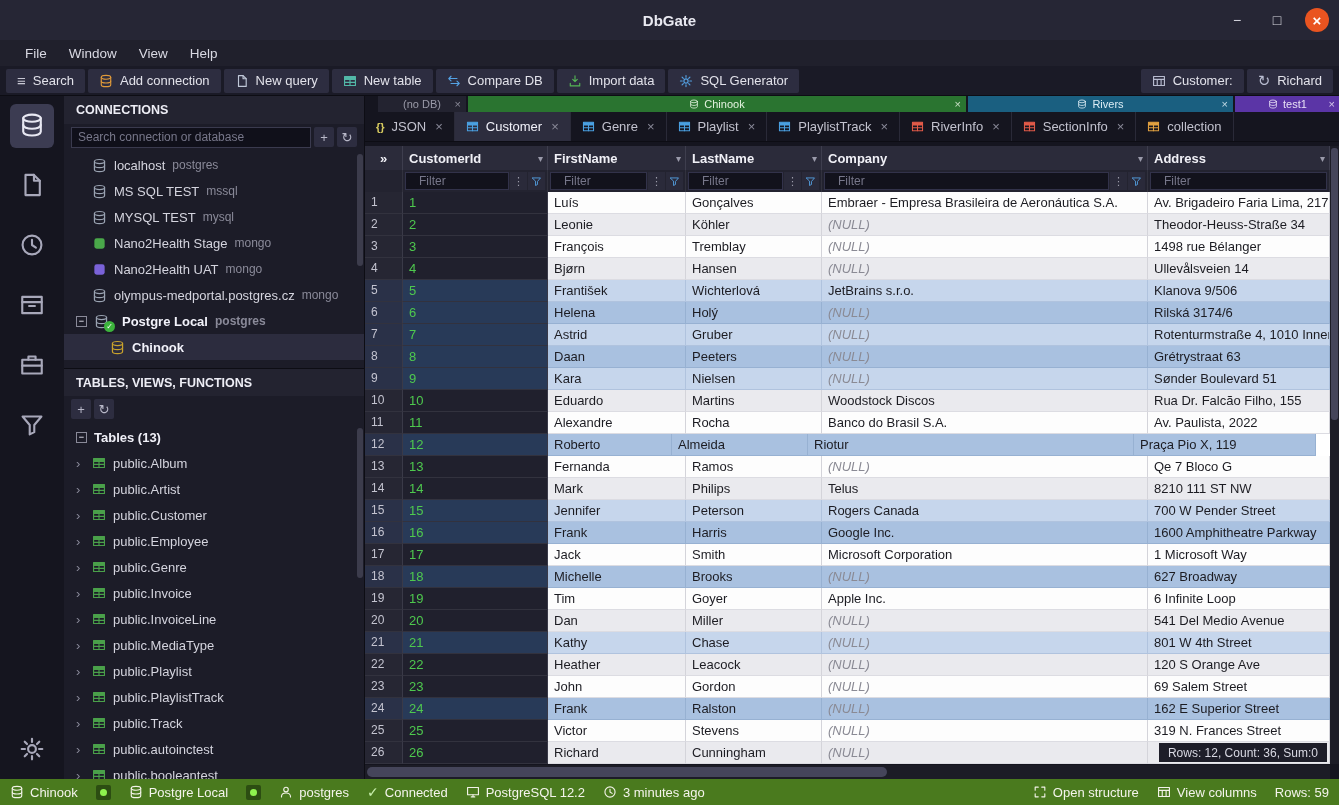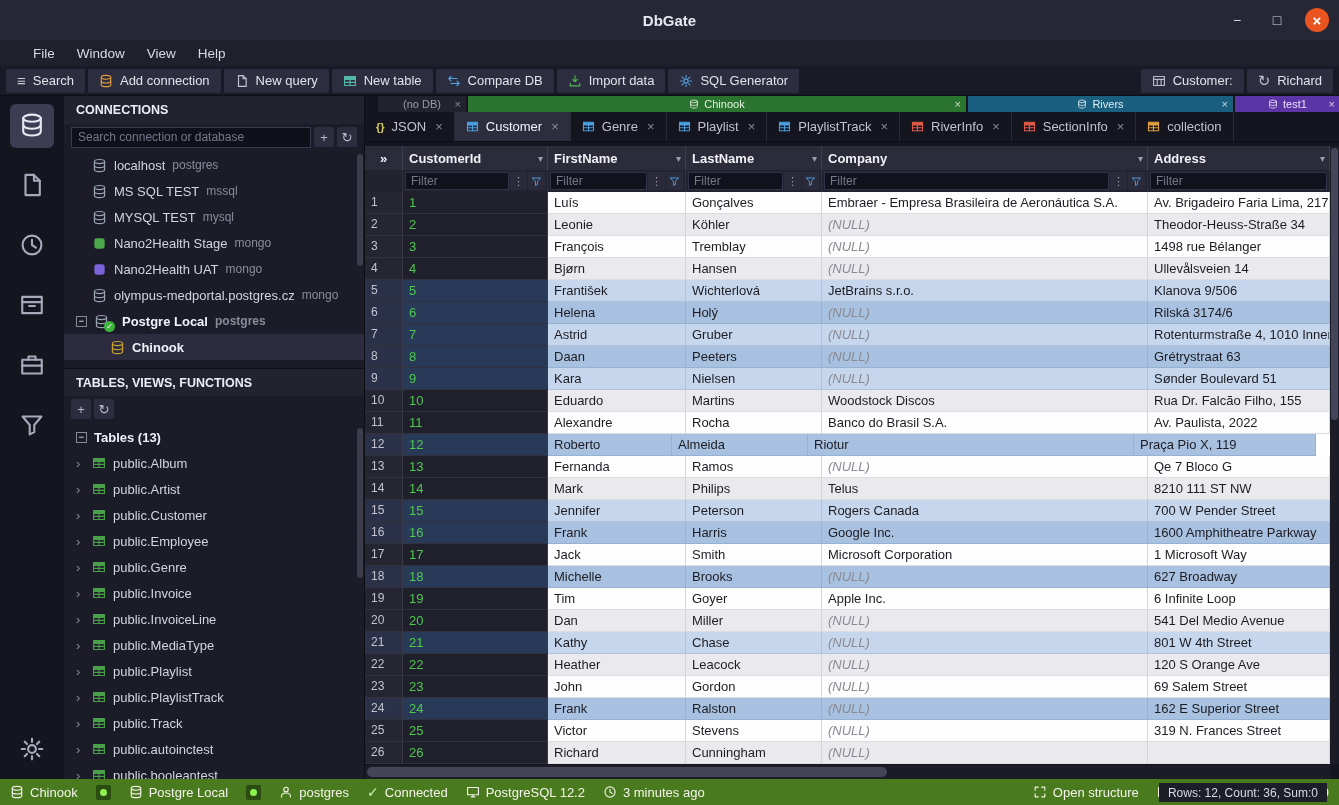--- a/index.html
+++ b/index.html
@@ -9,21 +9,21 @@
 
   
   .titlebar{position:absolute;left:0;top:0;width:1339px;height:40px;background:#262635;}
   .title{position:absolute;left:0;right:0;top:0;height:40px;display:flex;align-items:center;justify-content:center;
     color:#e9e9f1;font-weight:bold;font-size:15px;}
   .win-controls{position:absolute;right:10px;top:0;height:40px;display:flex;align-items:center;gap:16px;}
   .win-btn{width:24px;height:24px;border-radius:50%;color:#d8d8e0;display:flex;align-items:center;justify-content:center;font-size:14px;}
   .win-close{width:24px;height:24px;border-radius:50%;background:#e95420;color:#fff;display:flex;align-items:center;justify-content:center;font-size:15px;font-weight:bold;}
 
   
-  .menubar{position:absolute;left:0;top:40px;width:1339px;height:26px;background:#20202c;display:flex;align-items:center;padding-left:22px;}
+  .menubar{position:absolute;left:0;top:40px;width:1339px;height:26px;background:#20202c;display:flex;align-items:center;padding-left:14px;}
   .menu-item{padding:3px 11px;color:#d9d9e3;font-size:13.5px;}
 
   
   .toolbar{position:absolute;left:0;top:66px;width:1339px;height:30px;background:#1a1a26;border-bottom:1px solid #0d0d14;
     display:flex;align-items:center;justify-content:space-between;padding:0 6px;}
   .tb-group{display:flex;align-items:center;gap:3px;}
   .tb-btn{display:flex;align-items:center;gap:7px;height:24px;padding:0 11px;background:#2d2d40;border-radius:2px;color:#e2e2ea;}
   .tb-icon,.ti-icon,.sb-icon,.tab-icon{display:inline-flex;align-items:center;}
 
   
@@ -61,40 +61,40 @@
   .tab{display:flex;align-items:center;gap:7px;padding:0 11px;border-right:1px solid #2a2a38;color:#c2c2ce;white-space:nowrap;flex:none;}
   .tab.active{background:#2d2d3e;color:#f2f2fa;}
   .tab-close{color:#8a8a99;margin-left:2px;}
 
   .grid-header{position:absolute;left:0;top:50px;width:965px;height:24px;display:flex;background:#2b2b3a;}
   .gh-cell{display:flex;align-items:center;border-right:1px solid #3e3e4e;color:#f0f0f6;font-weight:bold;padding-left:6px;
     overflow:hidden;white-space:nowrap;flex:none;}
   .gh-caret{margin-left:auto;margin-right:4px;color:#9a9aaa;font-size:10px;font-weight:normal;}
   .filter-row{position:absolute;left:0;top:74px;width:965px;height:22px;display:flex;background:#232330;}
   .f-cell{display:flex;align-items:center;gap:1px;border-right:1px solid #32323e;padding:1px 2px;overflow:hidden;flex:none;}
-  .f-input{flex:1;min-width:0;height:18px;background:#12121c;border:1px solid #32324a;color:#c8c8d4;font-size:12px;padding:0 5px;font-family:inherit;}
+  .f-input{flex:1;min-width:0;height:18px;background:#12121c;border:1px solid #32324a;color:#c8c8d4;font-size:12px;padding:0 13px;font-family:inherit;}
   .f-input::placeholder{color:#77778a;}
   .f-btn{width:17px;height:18px;background:#2a2a3a;display:flex;align-items:center;justify-content:center;color:#9a9aaa;font-size:11px;flex:none;}
 
   .grid-rows{position:absolute;left:0;top:96px;width:965px;height:572px;overflow:hidden;background:#fff;}
   .grow{display:flex;height:22px;}
   .cell{border-right:1px solid #d4d4da;border-bottom:1px solid #dcdce2;color:#1c1c22;padding:0 6px;line-height:21px;
     white-space:nowrap;overflow:hidden;flex:none;}
   .cell-num{background:#262633;color:#c4c4d0;border-right:1px solid #3a3a48;border-bottom:1px solid #32323e;font-size:12px;}
   .cell-id{background:#20202d;color:#4ec94e;border-right:1px solid #3a3a48;border-bottom:1px solid #32323e;}
   .grow.even .cell-data{background:#eaeaee;}
   .grow.odd .cell-data{background:#fdfdfd;}
   .grow.sel.odd .cell-data{background:#c6d6ec;border-right-color:#b0c3de;border-bottom-color:#b0c3de;}
   .grow.sel.even .cell-data{background:#a9c1e0;border-right-color:#97b1d2;border-bottom-color:#97b1d2;}
   .grow.sel .cell-id{background:#283a58;}
   .grow.sel .cell-num{background:#2a3148;}
   .null{color:#8a8a94;font-style:italic;}
 
   .selection-badge{position:absolute;right:12px;top:647px;height:19px;background:#1e1e29;color:#d9d9e3;font-size:12px;
-    display:flex;align-items:center;padding:0 9px;z-index:5;margin-top:40px;}
+    display:flex;align-items:center;padding:0 9px;z-index:5;}
   .hscroll{position:absolute;left:0;bottom:0;width:965px;height:14px;background:#1c1c26;}
   .hscroll .thumb{position:absolute;left:2px;top:2px;height:10px;width:520px;background:#45455a;border-radius:5px;}
   .vscroll{position:absolute;right:0;top:50px;width:9px;height:618px;background:#1c1c26;}
   .vscroll .thumb{position:absolute;left:1px;top:2px;width:7px;height:272px;background:#45455a;border-radius:3px;}
 
   
   .statusbar{position:absolute;left:0;top:779px;width:1339px;height:26px;background:#4a7a1e;display:flex;align-items:center;
     justify-content:space-between;padding:0 10px;color:#f4f4ec;}
   .sb-group{display:flex;align-items:center;gap:18px;}
   .sb-item{display:flex;align-items:center;gap:6px;white-space:nowrap;}

